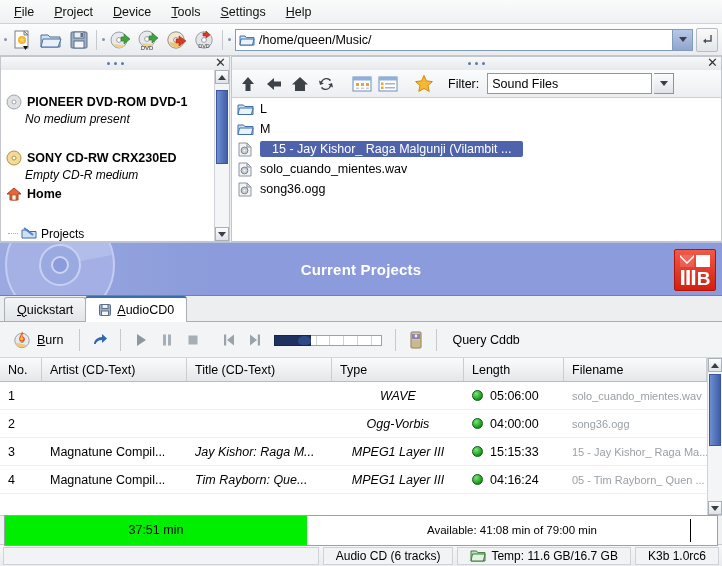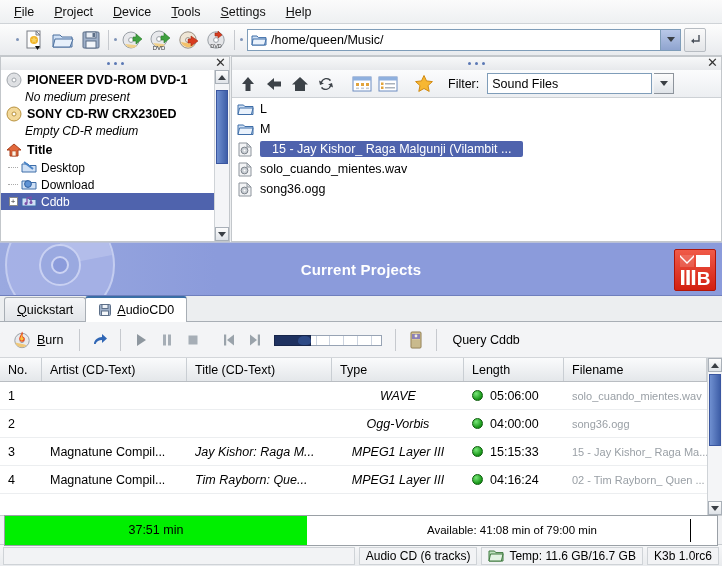--- a/index.html
+++ b/index.html
@@ -22,21 +22,21 @@
     padding-left: 4px;
   }
   .menu-item { padding: 3px 10px; font-size: 12.5px; line-height: 14px; color: #111; cursor: default; }
   .menu-item u { text-decoration: underline; }
 
   
   .toolbar {
     height: 32px; display: flex; align-items: center;
     background: linear-gradient(#fdfdfd, #e9ebee);
     border-bottom: 1px solid #c4c8cc;
-    padding: 0 14px;
+    padding: 0 2px;
   }
   .tb-grip { width: 7px; height: 22px; display:flex; align-items:center; justify-content:center; }
   .tb-grip i { display:block; width:3px; height:3px; background:#7f94b8; border-radius:50%; }
   .tb-sep { width: 1px; height: 20px; background: #c6c9ce; margin: 0 3px; }
   .tb-btn { width: 28px; height: 28px; display: flex; align-items: center; justify-content: center; border-radius: 2px; }
 
   
   .urlbar { flex: 1; display: flex; align-items: center; height: 22px; margin-left: 2px; }
   .url-field {
     flex: 1; height: 22px; background: #fff; border: 1px solid #7f9db9;
@@ -64,21 +64,21 @@
     height: 13px; position: relative; display: flex; align-items: center; justify-content: center;
     background: linear-gradient(#f7f8f9,#e7e9ec);
   }
   .dock-dots { display: flex; gap: 4px; }
   .dock-dots i { width: 3px; height: 3px; background: #5b78b5; border-radius: 50%; display: block; }
   .dock-close { position: absolute; right: 3px; top: -1px; font-size: 13px; color: #333; line-height: 14px; }
 
   .dev-panel { width: 230px; }
   .dev-body { flex: 1; display: flex; background: #fff; overflow: hidden; position: relative; }
   .dev-list { flex: 1; padding: 1px 0 0 0; overflow: hidden; }
-  .dev-item { display: flex; align-items: center; height: 17px; padding-left: 4px; white-space: nowrap; }
+  .dev-item { display: flex; align-items: center; height: 17px; padding-left: 4px; white-space: nowrap; margin-top: 22px; }
   .dev-item.dev-head { height: 18px; font-weight: bold; font-size: 12.5px; }
   .dev-sub { font-style: italic; font-size: 12px; padding-left: 24px; height: 16px; display:flex; align-items:center; }
   .dev-item.sel { background: #4f63ad; color: #fff; }
   .tree-ind { width: 16px; display: flex; align-items: center; justify-content: center; }
   .tree-plus {
     width: 9px; height: 9px; border: 1px solid #888; background: #fff;
     font-size: 8px; line-height: 7px; text-align: center; color: #333;
   }
   .tree-dash { width: 10px; border-top: 1px dotted #aaa; height: 1px; }
 
@@ -181,21 +181,21 @@
   
   .cap-area { height: 28px; background: #f0f1f3; display: flex; align-items: center; padding: 3px 4px; }
   .cap-bar { flex: 1; height: 31px; background: #fff; border: 1px solid #9aa0a6; display: flex; position: relative; }
   .cap-fill { width: 42.4%; background: #00ef00; display: flex; align-items: center; justify-content: center; font-size: 12.5px; color: #000; }
   .cap-rest { flex: 1; display: flex; align-items: center; justify-content: center; font-size: 11.5px; position: relative; }
   .cap-caret { position: absolute; right: 26px; top: 3px; bottom: 3px; width: 1px; background: #000; }
 
   
   .statusbar { height: 22px; display: flex; align-items: center; gap: 4px; padding: 0 3px;
     background: linear-gradient(#f6f7f8,#e9ebee); border-top: 1px solid #c8ccd0; }
-  .sb-cell { height: 18px; display: flex; align-items: center; padding: 0 6px; font-size: 12px;
+  .sb-cell { height: 18px; display: flex; align-items: center; padding: 0 12px; font-size: 12px;
     border: 1px solid #cfd3d7; background: #f2f3f5; }
   .sb-flex { flex: 1; }
   .sb-icon { margin-right: 5px; display: flex; align-items: center; }
 
   .ico { display: block; }
 </style>
 </head>
 <body>
 
 <div id="app">
@@ -332,32 +332,32 @@
             </svg>
             <span>SONY CD-RW  CRX230ED</span>
           </div>
           <div class="dev-sub">Empty CD-R medium</div>
 
           <div class="dev-item dev-head" style="margin-top:2px">
             <svg class="ico" width="18" height="16" viewBox="0 0 18 16" style="margin-right:4px">
               <path d="M9 2 L16 8 H13 V14 H5 V8 H2 Z" fill="#e2683c" stroke="#a8401c"></path>
               <rect x="7" y="9" width="4" height="5" fill="#fdf3e3" stroke="#a8401c" stroke-width=".6"></rect>
             </svg>
-            <span>Title</span>
+            <span>Home</span>
           </div>
 
           <div class="dev-item">
             <span class="tree-ind">
                 <span class="tree-dash"></span>
               </span>
             <svg class="ico" width="16" height="15" viewBox="0 0 16 15" style="margin-right:4px">
               <path d="M1 4h6l1.3 1.5H15V12H1z" fill="#cfe0f5" stroke="#3f6ea8"></path>
               <path d="M3 2 L12 9" stroke="#4a84c7" stroke-width="2"></path>
             </svg>
-            <span>Desktop</span>
+            <span>Projects</span>
           </div>
 
 
           <div class="dev-item">
             <span class="tree-ind">
                 <span class="tree-dash"></span>
               </span>
             <svg class="ico" width="16" height="15" viewBox="0 0 16 15" style="margin-right:4px">
               <path d="M1 4h6l1.3 1.5H15V12H1z" fill="#cfe0f5" stroke="#3f6ea8"></path>
               <circle cx="7" cy="7" r="3.4" fill="#5f93d4" stroke="#2f5f9e"></circle>
@@ -685,21 +685,21 @@
 
       <div class="tr">
         <div class="td c-no">4</div>
         <div class="td c-artist">Magnatune Compil...</div>
         <div class="td c-title c-title-val">Tim Rayborn: Que...</div>
         <div class="td c-type">MPEG1 Layer III</div>
         <div class="td c-len">
           <span class="status-dot"></span>
           <span>04:16:24</span>
         </div>
-        <div class="td c-file">02 - Tim Rayborn_ Quen ...</div>
+        <div class="td c-file">05 - Tim Rayborn_ Quen ...</div>
       </div>
     </div>
 
     <div class="vscroll">
       <div class="sb-arrow">
           <span class="tri tri-up"></span>
         </div>
       <div class="sb-track">
         <div class="sb-thumb" style="top:2px;height:72px"></div>
       </div>

